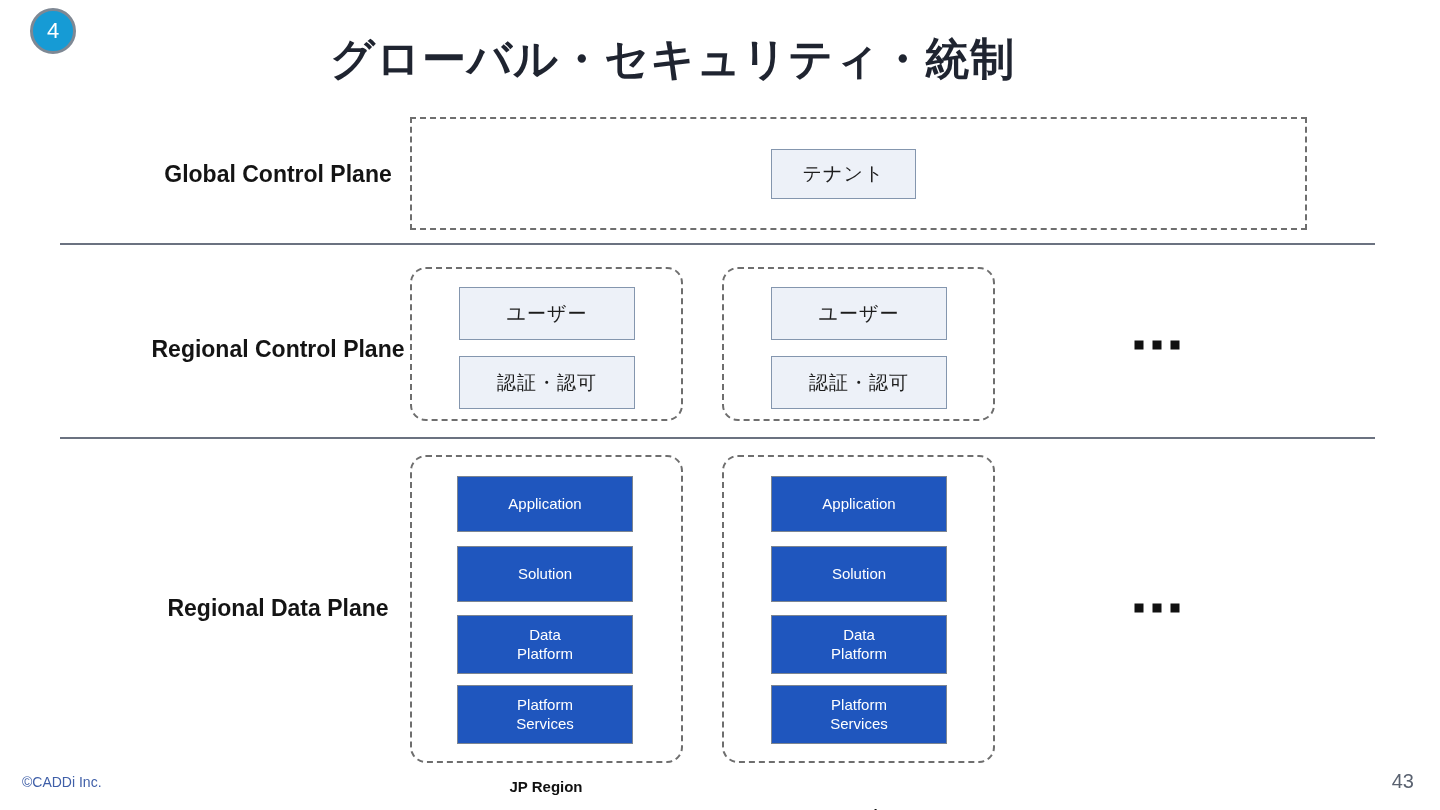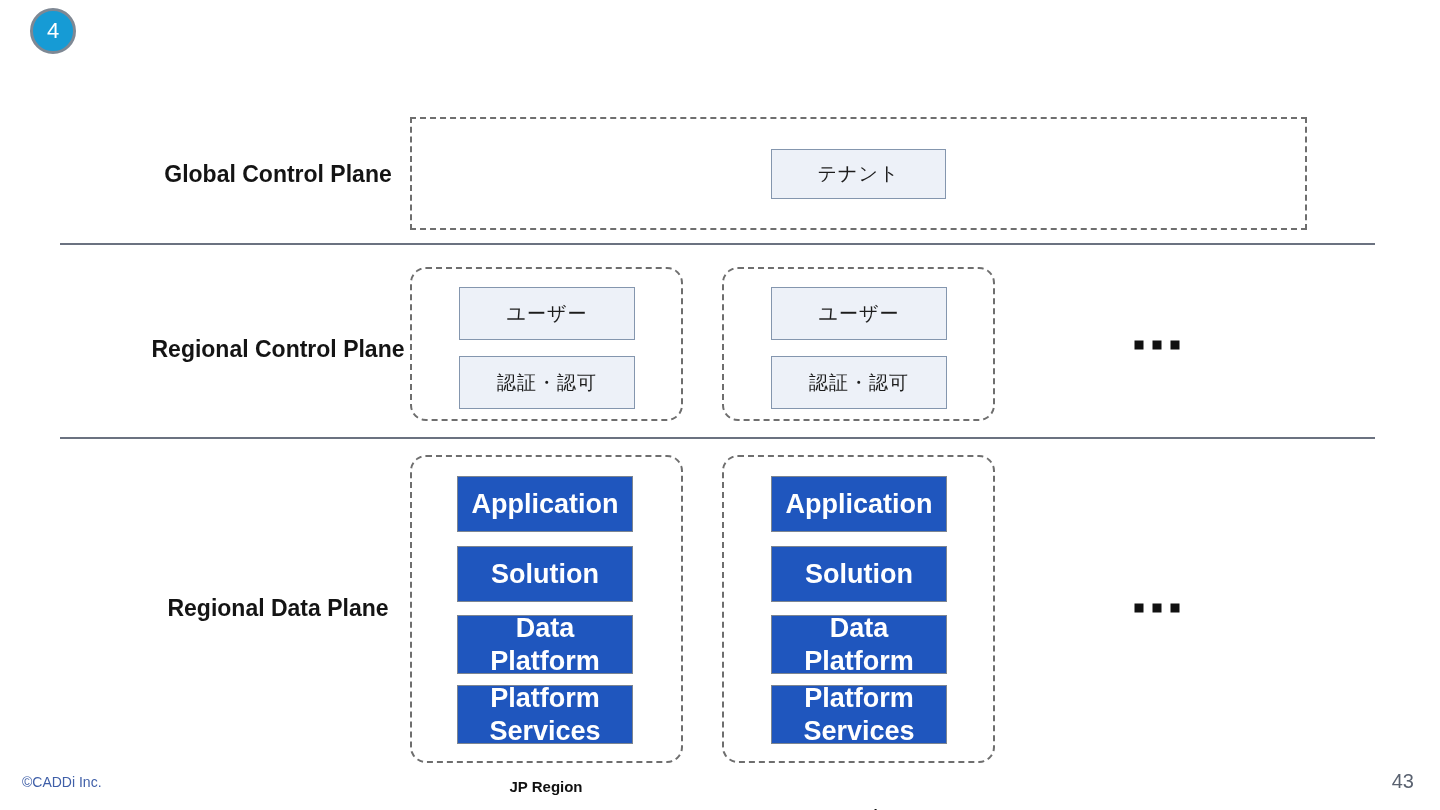--- a/index.html
+++ b/index.html
@@ -116,22 +116,22 @@
   .blue-box {
     position: absolute;
     background: #1F56BE;
     border: 1.5px solid #7C8591;
     box-sizing: border-box;
     display: flex;
     align-items: center;
     justify-content: center;
     text-align: center;
     color: #ffffff;
-    font-size: 27px;
-    font-weight: 700;
+    font-size: 15px;
+    font-weight: 400;
     line-height: 1.22;
   }
 
   
   .ellipsis-dots {
     position: absolute;
     display: flex;
     gap: 9px;
     align-items: center;
     transform: translate(-50%, -50%);
@@ -173,29 +173,30 @@
   }
 </style>
 </head>
 <body>
 
 <div id="slide">
 
 
   <div id="step-badge">4</div>
 
+  <div id="page-title">グローバル・セキュリティ・統制</div>
 
   <div class="divider" style="top:243px;"></div>
   <div class="divider" style="top:437px;"></div>
 
   <div class="row-label" style="left:278px; top:174px;">Global Control Plane</div>
 
   <div class="dashed-box" style="left:410px; top:117px; width:897px; height:113px;"></div>
 
-  <div class="light-box" style="left:771px; top:149px; width:175px; height:50px;">テナント</div>
+  <div class="light-box" style="left:771px; top:149px; width:145px; height:50px;">テナント</div>
 
   <div class="row-label" style="left:278px; top:349px;">Regional Control Plane</div>
 
   <div class="dashed-box rounded" style="left:410px; top:267px; width:273px; height:154px;"></div>
   <div class="light-box" style="left:459px; top:287px; width:176px; height:53px;">ユーザー</div>
   <div class="light-box" style="left:459px; top:356px; width:176px; height:53px;">認証・認可</div>
 
   <div class="dashed-box rounded" style="left:722px; top:267px; width:273px; height:154px;"></div>
   <div class="light-box" style="left:771px; top:287px; width:176px; height:53px;">ユーザー</div>
   <div class="light-box" style="left:771px; top:356px; width:176px; height:53px;">認証・認可</div>

